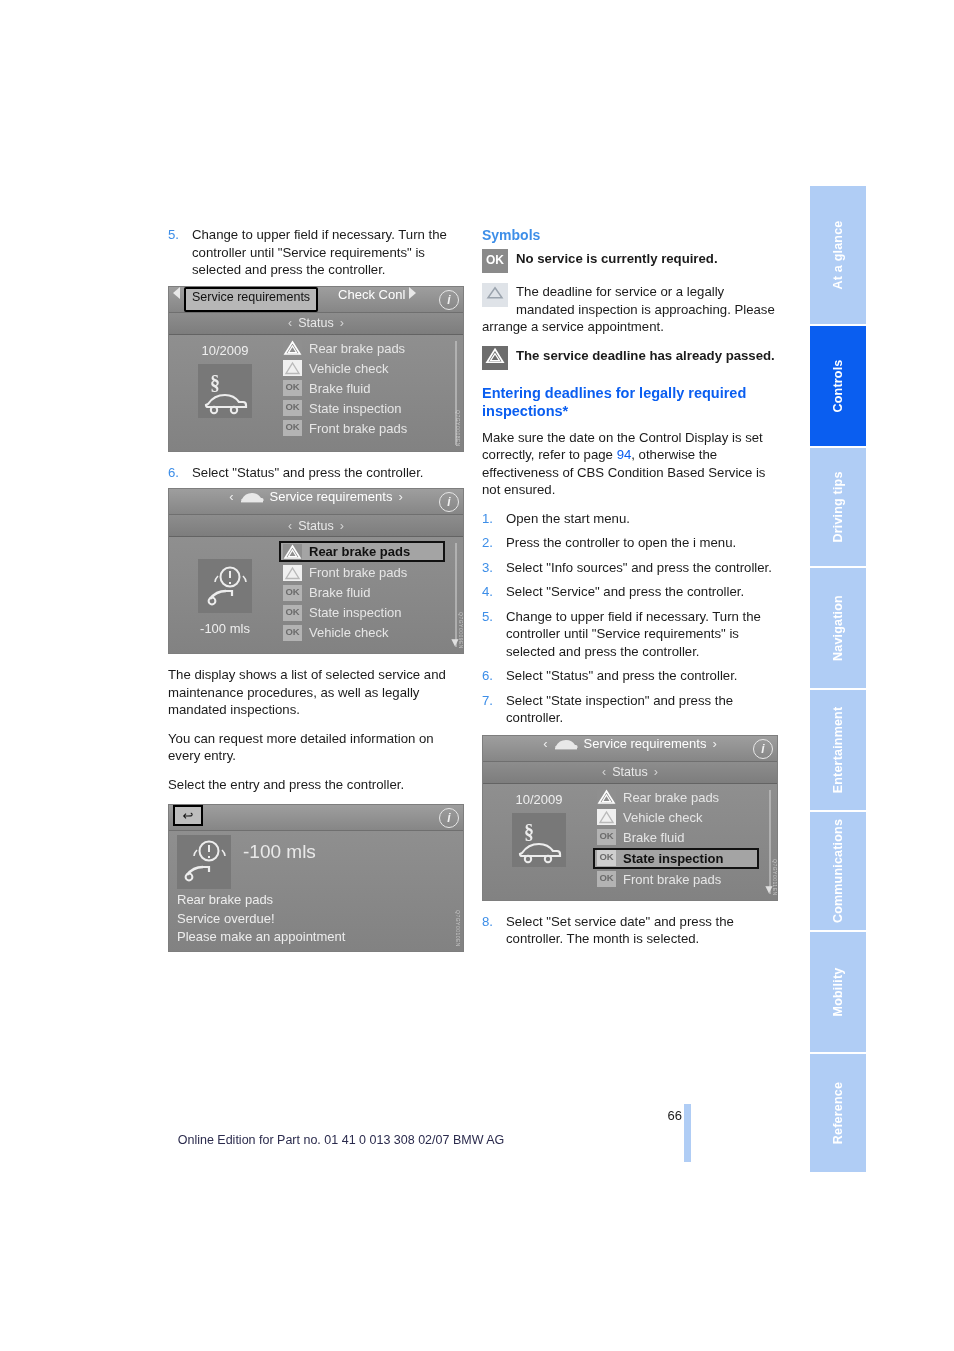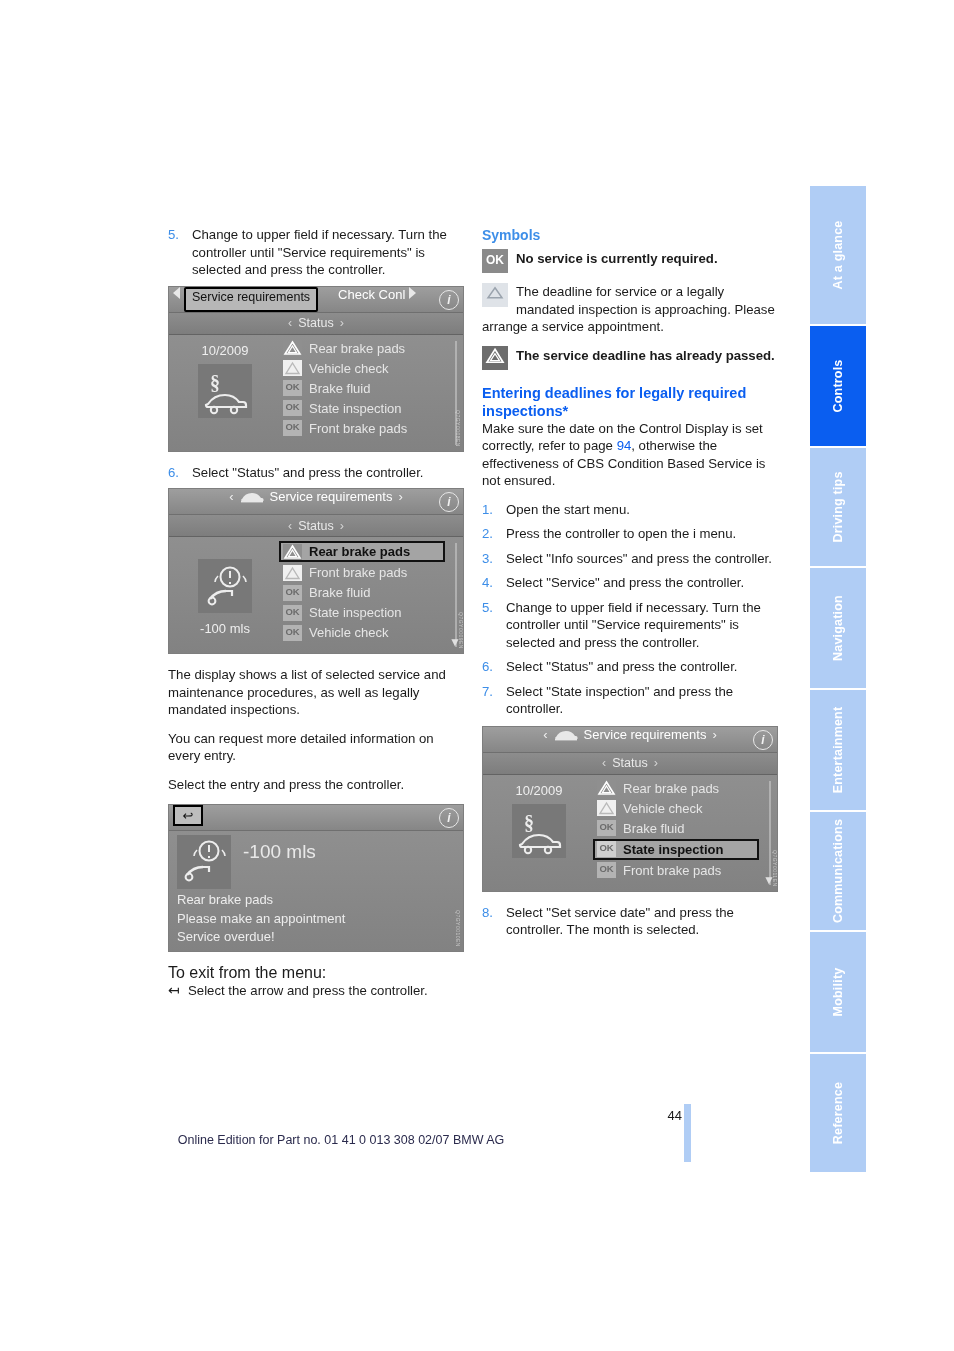--- a/index.html
+++ b/index.html
@@ -47,21 +47,21 @@
     font-weight: bold;
     font-size: 14px;
     line-height: 18px;
     margin-bottom: 5px;
   }
   .h-blue2 {
     color: #0a5ef0;
     font-weight: bold;
     font-size: 14.5px;
     line-height: 18px;
-    margin-bottom: 0;
+    margin-bottom: 9px;
   }
   .link { color: #0a5ef0; }
 
   
   .step { display: flex; font-size: 13.2px; line-height: 17.5px; margin-bottom: 7px; }
   .step .num { color: #3d8ee8; width: 24px; flex: 0 0 24px; }
   .step .txt { flex: 1 1 auto; }
 
   
   .symrow { display: flex; font-size: 13.2px; line-height: 17.5px; margin-bottom: 9px; }
@@ -394,35 +394,28 @@
               <path d="M20 15 q-3 3 -3 6 M45 15 q3 3 3 6" stroke="#ededed" stroke-width="1.6" fill="none"></path>
               <path d="M10 40 q6 -8 16 -8" fill="none" stroke="#ededed" stroke-width="2.4"></path>
               <circle cx="12" cy="42" r="3.4" fill="none" stroke="#ededed" stroke-width="2"></circle>
               <path d="M26 32 l6 0 l0 5" fill="none" stroke="#ededed" stroke-width="2.2"></path>
             </svg>
           </div>
           <div class="bigval">-100 mls</div>
         </div>
         <div class="msgtext">
           <div>Rear brake pads</div>
+          <div>Service overdue!</div>
           <div>Please make an appointment</div>
-          <div>Service overdue!</div>
           <div>with your BMW center soon!</div>
         </div>
         <div class="watermark">Q7GY0010EN</div>
       </div>
     </div>
 
-    <div>
-      <div class="body" style="margin-bottom:0;">To exit from the menu:</div>
-      <div class="exitline">
-        <span class="barrow">↤</span>
-        <span>Select the arrow and press the controller.</span>
-      </div>
-    </div>
   </div>
 
   <div class="col-right">
 
     <div class="h-blue">Symbols</div>
 
     <div class="symrow" style="margin-bottom:10px;">
       <div class="sym">
         <span class="ico ok"></span>
       </div>
@@ -582,17 +575,17 @@
       <span class="lbl">Communications</span>
     </div>
     <div class="tab" style="height:120px;">
       <span class="lbl">Mobility</span>
     </div>
     <div class="tab" style="height:118px;">
       <span class="lbl">Reference</span>
     </div>
   </div>
 
-  <div class="pagenum">44</div>
+  <div class="pagenum">66</div>
   <div class="footer">Online Edition for Part no. 01 41 0 013 308 02/07 BMW AG</div>
   <div class="footrule"></div>
 
 </div>
 
 </body></html>

